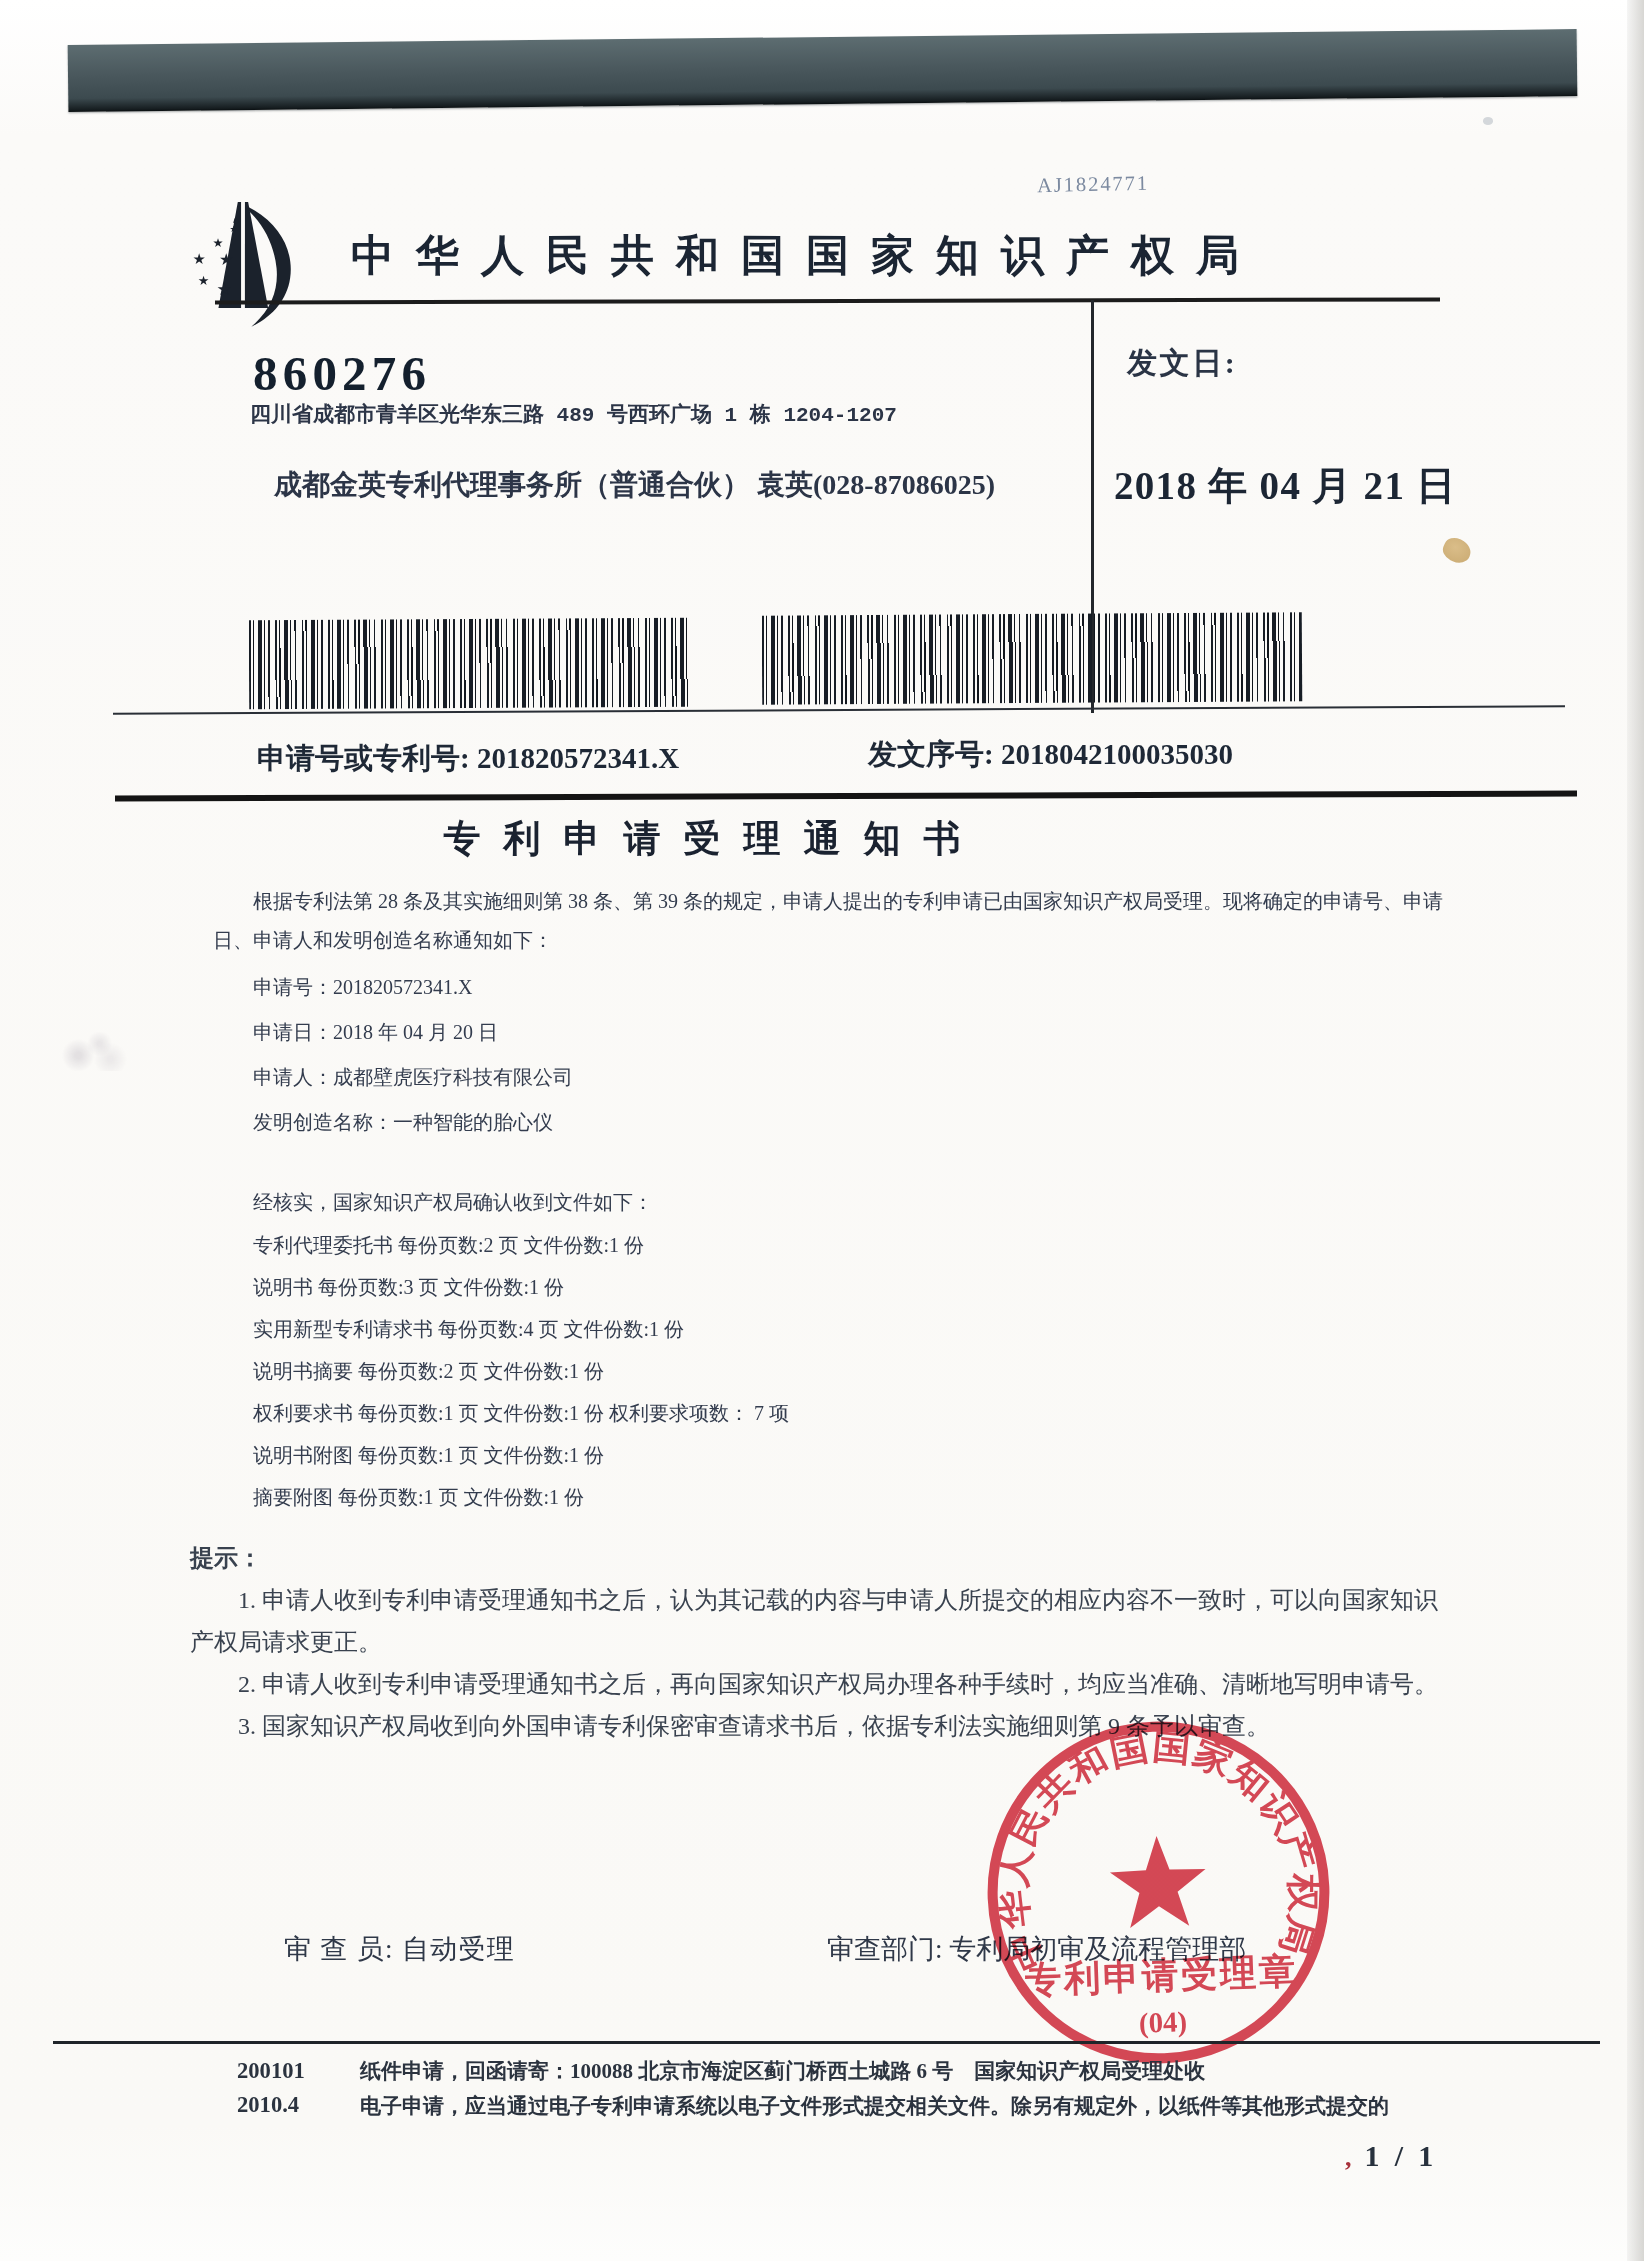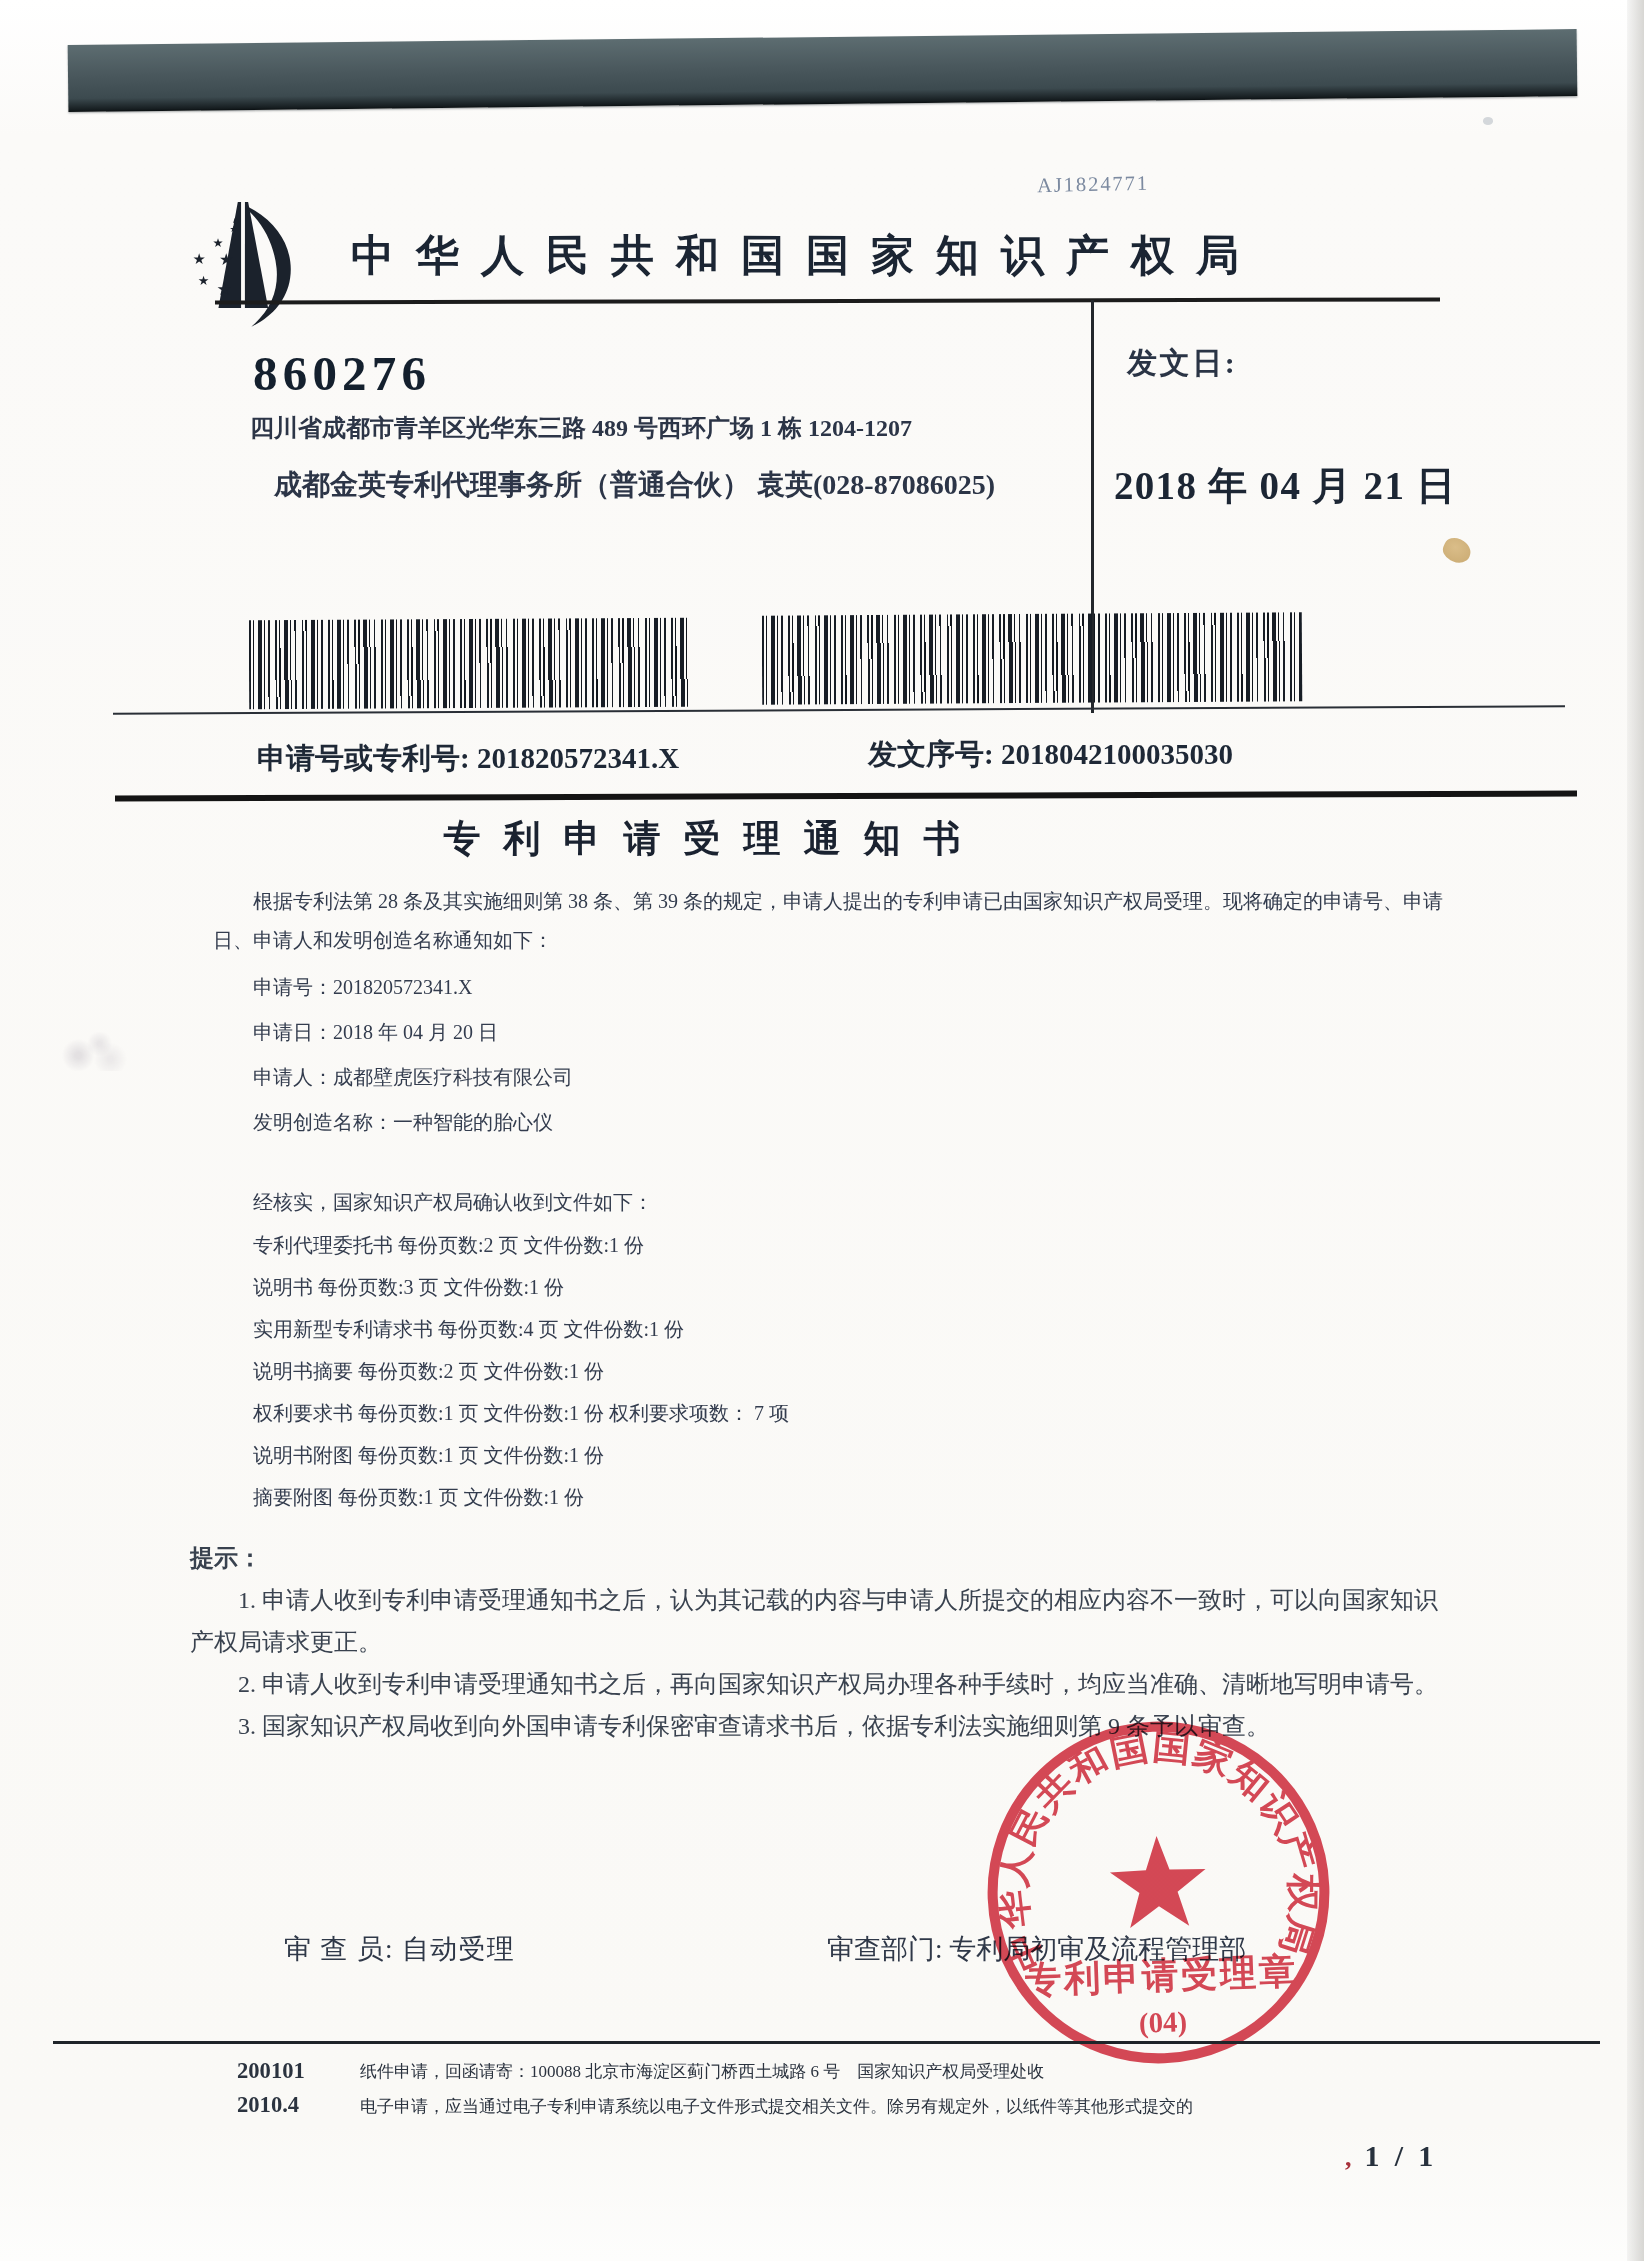--- a/index.html
+++ b/index.html
@@ -36,21 +36,21 @@
     letter-spacing:22px;white-space:nowrap;
   }
   .rule{position:absolute;background:#1c1c1c;}
   .rule-header{left:215px;top:299px;width:1225px;height:3.9px;transform:rotate(-0.15deg);}
   .vdivider{position:absolute;left:1091px;top:300px;width:2.6px;height:413px;background:#23272c;}
   .rule-thin{left:113px;top:709px;width:1452px;height:1.9px;background:#2a2f36;transform:rotate(-0.3deg);}
   .rule-thick{left:115px;top:793px;width:1462px;height:5.8px;background:#141414;transform:rotate(-0.2deg);}
   .rule-footer{left:53px;top:2041px;width:1547px;height:2.6px;background:#1f2429;}
   
   .postal{position:absolute;left:253px;top:345px;font-size:49px;font-weight:700;letter-spacing:5.2px;color:#14202e;}
-  .addr1{position:absolute;left:250px;top:412px;font-size:24px;color:#2c3547;font-weight:600;}
+  .addr1{position:absolute;left:250px;top:400px;font-size:21px;color:#2c3547;font-weight:600;font-family:Liberation Mono, monospace;}
   .addr2{position:absolute;left:274px;top:466px;font-size:28px;color:#2c3547;font-weight:600;}
   
   .date-label{position:absolute;left:1127px;top:343px;font-size:30px;color:#2a3445;font-weight:600;letter-spacing:2.6px;}
   .date-value{position:absolute;left:1114px;top:459px;font-size:39px;font-weight:700;color:#1c2634;letter-spacing:1.3px;white-space:nowrap;}
   .stain{position:absolute;left:1443px;top:539px;width:28px;height:23px;border-radius:50% 60% 55% 50%;
     background:radial-gradient(ellipse at 40% 40%,#cfa964,#b98f45);opacity:.75;transform:rotate(25deg);}
   .stain-sm{position:absolute;left:1483px;top:117px;width:10.3px;height:7.7px;border-radius:50%;background:#b9c0c6;opacity:.6;}
   .smudge{position:absolute;left:57px;top:1032px;width:71px;height:39px;opacity:.5;
     background:
       radial-gradient(circle at 30% 60%,rgba(120,110,130,.35) 0 6%,transparent 30%),
@@ -88,21 +88,21 @@
   .tips .tip{text-indent:2em;}
   
   .signoff{position:absolute;left:0;top:1931px;width:1644px;font-size:27px;color:#2f3848;}
   .signoff .examiner{position:absolute;left:284px;letter-spacing:1.3px;text-align:center;}
   .signoff .department{position:absolute;left:827px;}
   
   .seal{position:absolute;left:970px;top:1704px;width:377px;height:377px;
     mix-blend-mode:multiply;opacity:.92;transform:rotate(-2deg);}
   
   .footer-codes{position:absolute;left:237px;top:2054px;font-size:22.6px;font-weight:700;color:#2b333f;line-height:34px;}
-  .footer-text{position:absolute;left:360px;top:2054px;width:1225px;font-size:17px;font-weight:400;color:#2b333f;line-height:35px;}
+  .footer-text{position:absolute;left:360px;top:2054px;width:1225px;font-size:21px;font-weight:700;color:#2b333f;line-height:35px;}
   .footer-text p{margin:0;white-space:nowrap;}
   .footer-text .cont{margin-left:0;}
   
   .pagenum{position:absolute;left:1345px;top:2139px;font-size:30px;font-weight:700;color:#27313d;letter-spacing:3.9px;}
   .red-tick{color:#a8323c;font-size:26px;margin-right:9px;}
 </style>
 </head>
 <body>
 
 <div class="page">

